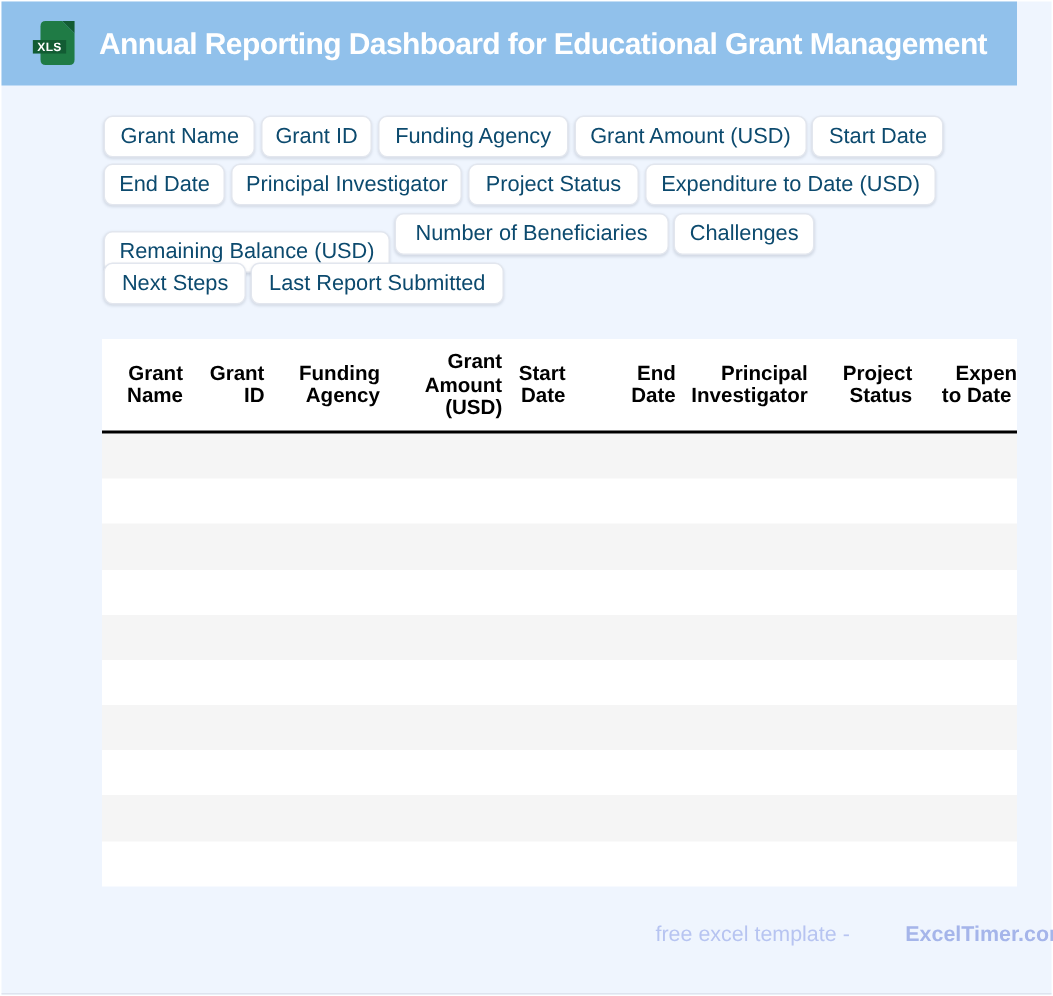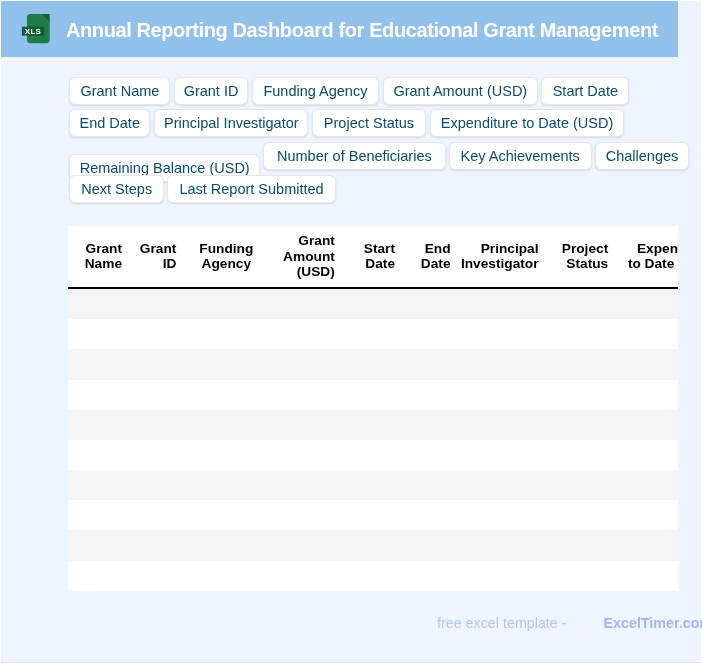--- a/index.html
+++ b/index.html
@@ -47,34 +47,33 @@
   </div>
   <div class="chiprow" style="top:109.3px;gap:4.2px;">
     <div class="chip" style="width:80.7px;">End Date</div>
     <div class="chip" style="width:154px;">Principal Investigator</div>
     <div class="chip" style="width:113.1px;">Project Status</div>
     <div class="chip" style="width:194.6px;">Expenditure to Date (USD)</div>
   </div>
   <div class="chiprow" style="top:142.2px;gap:3.1px;">
     <div class="chip" style="width:190.6px;margin-top:12px;">Remaining Balance (USD)</div>
     <div class="chip" style="width:182.6px;">Number of Beneficiaries</div>
-    <div class="chip" style="width:142.8px;">Key Achievements</div>
     <div class="chip" style="width:94.7px;">Challenges</div>
   </div>
   <div class="chiprow" style="top:175px;gap:3px;">
     <div class="chip" style="width:94.7px;">Next Steps</div>
     <div class="chip" style="width:168.9px;">Last Report Submitted</div>
   </div>
 
   <div class="tablewrap">
     <div class="hcell" style="right:556px;">Grant<br>Name</div>
     <div class="hcell" style="right:501.7px;">Grant<br>ID</div>
-    <div class="hcell" style="right:424.7px;text-align:center;">Funding<br>Agency</div>
+    <div class="hcell" style="right:424.7px;">Funding<br>Agency</div>
     <div class="hcell" style="right:343.2px;">Grant<br>Amount<br>(USD)</div>
-    <div class="hcell" style="right:283px;">Start<br>Date</div>
+    <div class="hcell" style="right:301px;">Start<br>Date</div>
     <div class="hcell" style="right:227.5px;">End<br>Date</div>
     <div class="hcell" style="right:139.5px;">Principal<br>Investigator</div>
     <div class="hcell" style="right:69.8px;">Project<br>Status</div>
     <div class="hcell" style="right:-38.1px;">Expenditure<br>to Date (USD)</div>
     <div class="stripe" style="top:63.5px;"></div>
     <div class="stripe" style="top:123.8px;"></div>
     <div class="stripe" style="top:184.1px;"></div>
     <div class="stripe" style="top:244.4px;"></div>
     <div class="stripe" style="top:304.7px;"></div>
     <div class="hline"></div>

